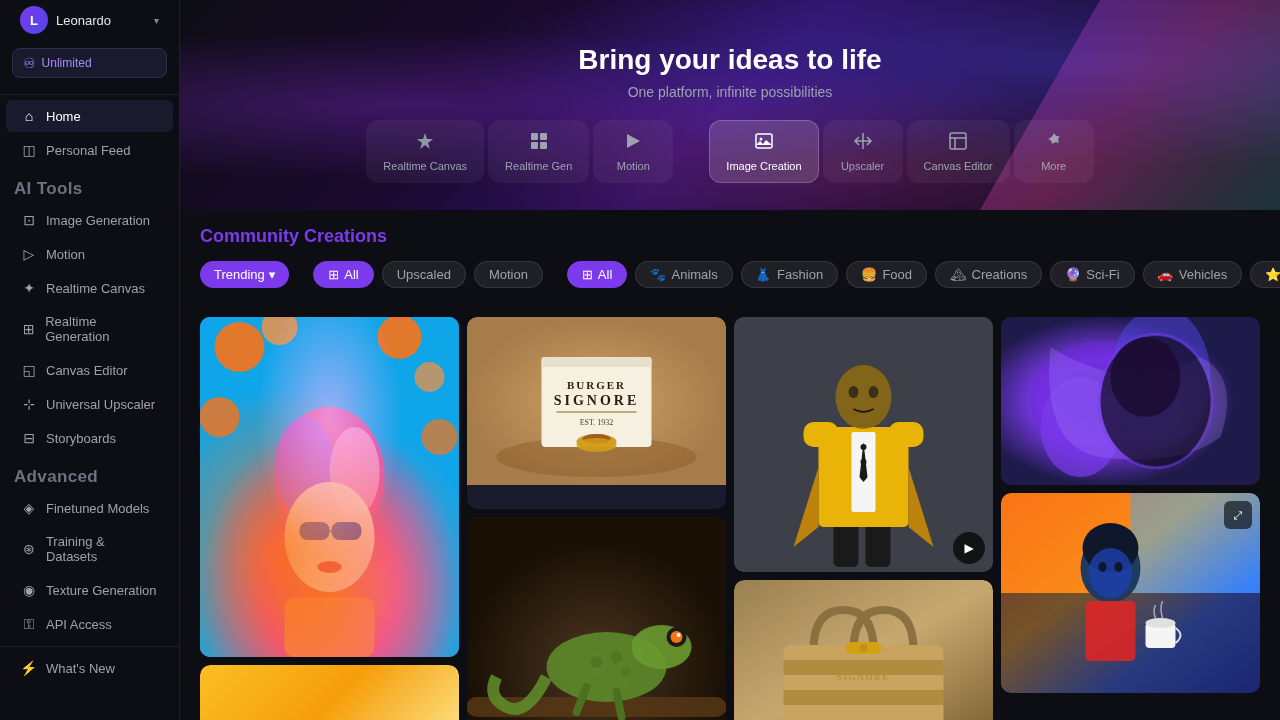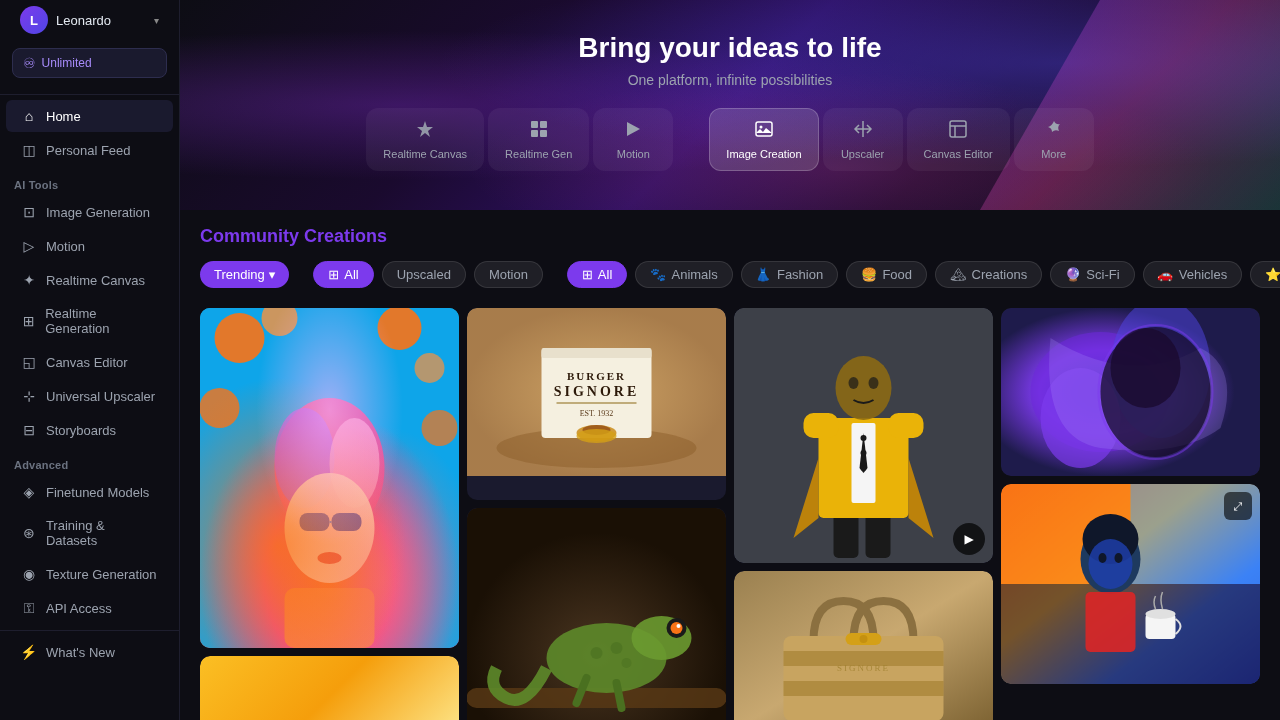--- a/index.html
+++ b/index.html
@@ -108,21 +108,21 @@
       border-radius: 6px;
       margin: 1px 6px;
       font-size: 13px;
       color: #9ca3af;
       transition: background 0.15s;
     }
     .sidebar-item.active { background: #1a1a2e; color: #fff; }
     .sidebar-item-icon { font-size: 14px; width: 18px; text-align: center; }
 
     .sidebar-section-title {
-      font-size: 11px;
+      font-size: 17px;
       font-weight: 600;
       color: #6b7280;
       padding: 12px 14px 4px;
       text-transform: none;
       letter-spacing: 0.02em;
     }
 
     
     .main {
       flex: 1;
@@ -136,21 +136,21 @@
     .hero {
       position: relative;
       height: 210px;
       min-height: 210px;
       background: linear-gradient(135deg, #0d0d14 0%, #1a0a2e 30%, #2d1060 50%, #1a0a2e 70%, #0d0d14 100%);
       overflow: hidden;
       display: flex;
       flex-direction: column;
       align-items: center;
       justify-content: flex-start;
-      padding-top: 32px;
+      padding-top: 44px;
     }
     .hero-bg {
       position: absolute;
       top: 0; left: 0; right: 0; bottom: 0;
       background:
         radial-gradient(ellipse at 20% 50%, rgba(147, 51, 234, 0.3) 0%, transparent 50%),
         radial-gradient(ellipse at 80% 30%, rgba(79, 70, 229, 0.4) 0%, transparent 50%),
         radial-gradient(ellipse at 60% 80%, rgba(236, 72, 153, 0.2) 0%, transparent 40%);
     }
     .hero-decorative {
@@ -230,21 +230,21 @@
       font-size: 18px;
       font-weight: 600;
     }
     .section-title span { color: #7c3aed; }
 
     
     .filter-row {
       display: flex;
       align-items: center;
       gap: 8px;
-      margin-bottom: 20px;
+      margin-bottom: 29px;
       flex-wrap: nowrap;
     }
     .filter-dropdown {
       background: #7c3aed;
       border: none;
       border-radius: 20px;
       padding: 6px 14px;
       font-size: 13px;
       color: #fff;
       cursor: pointer;

